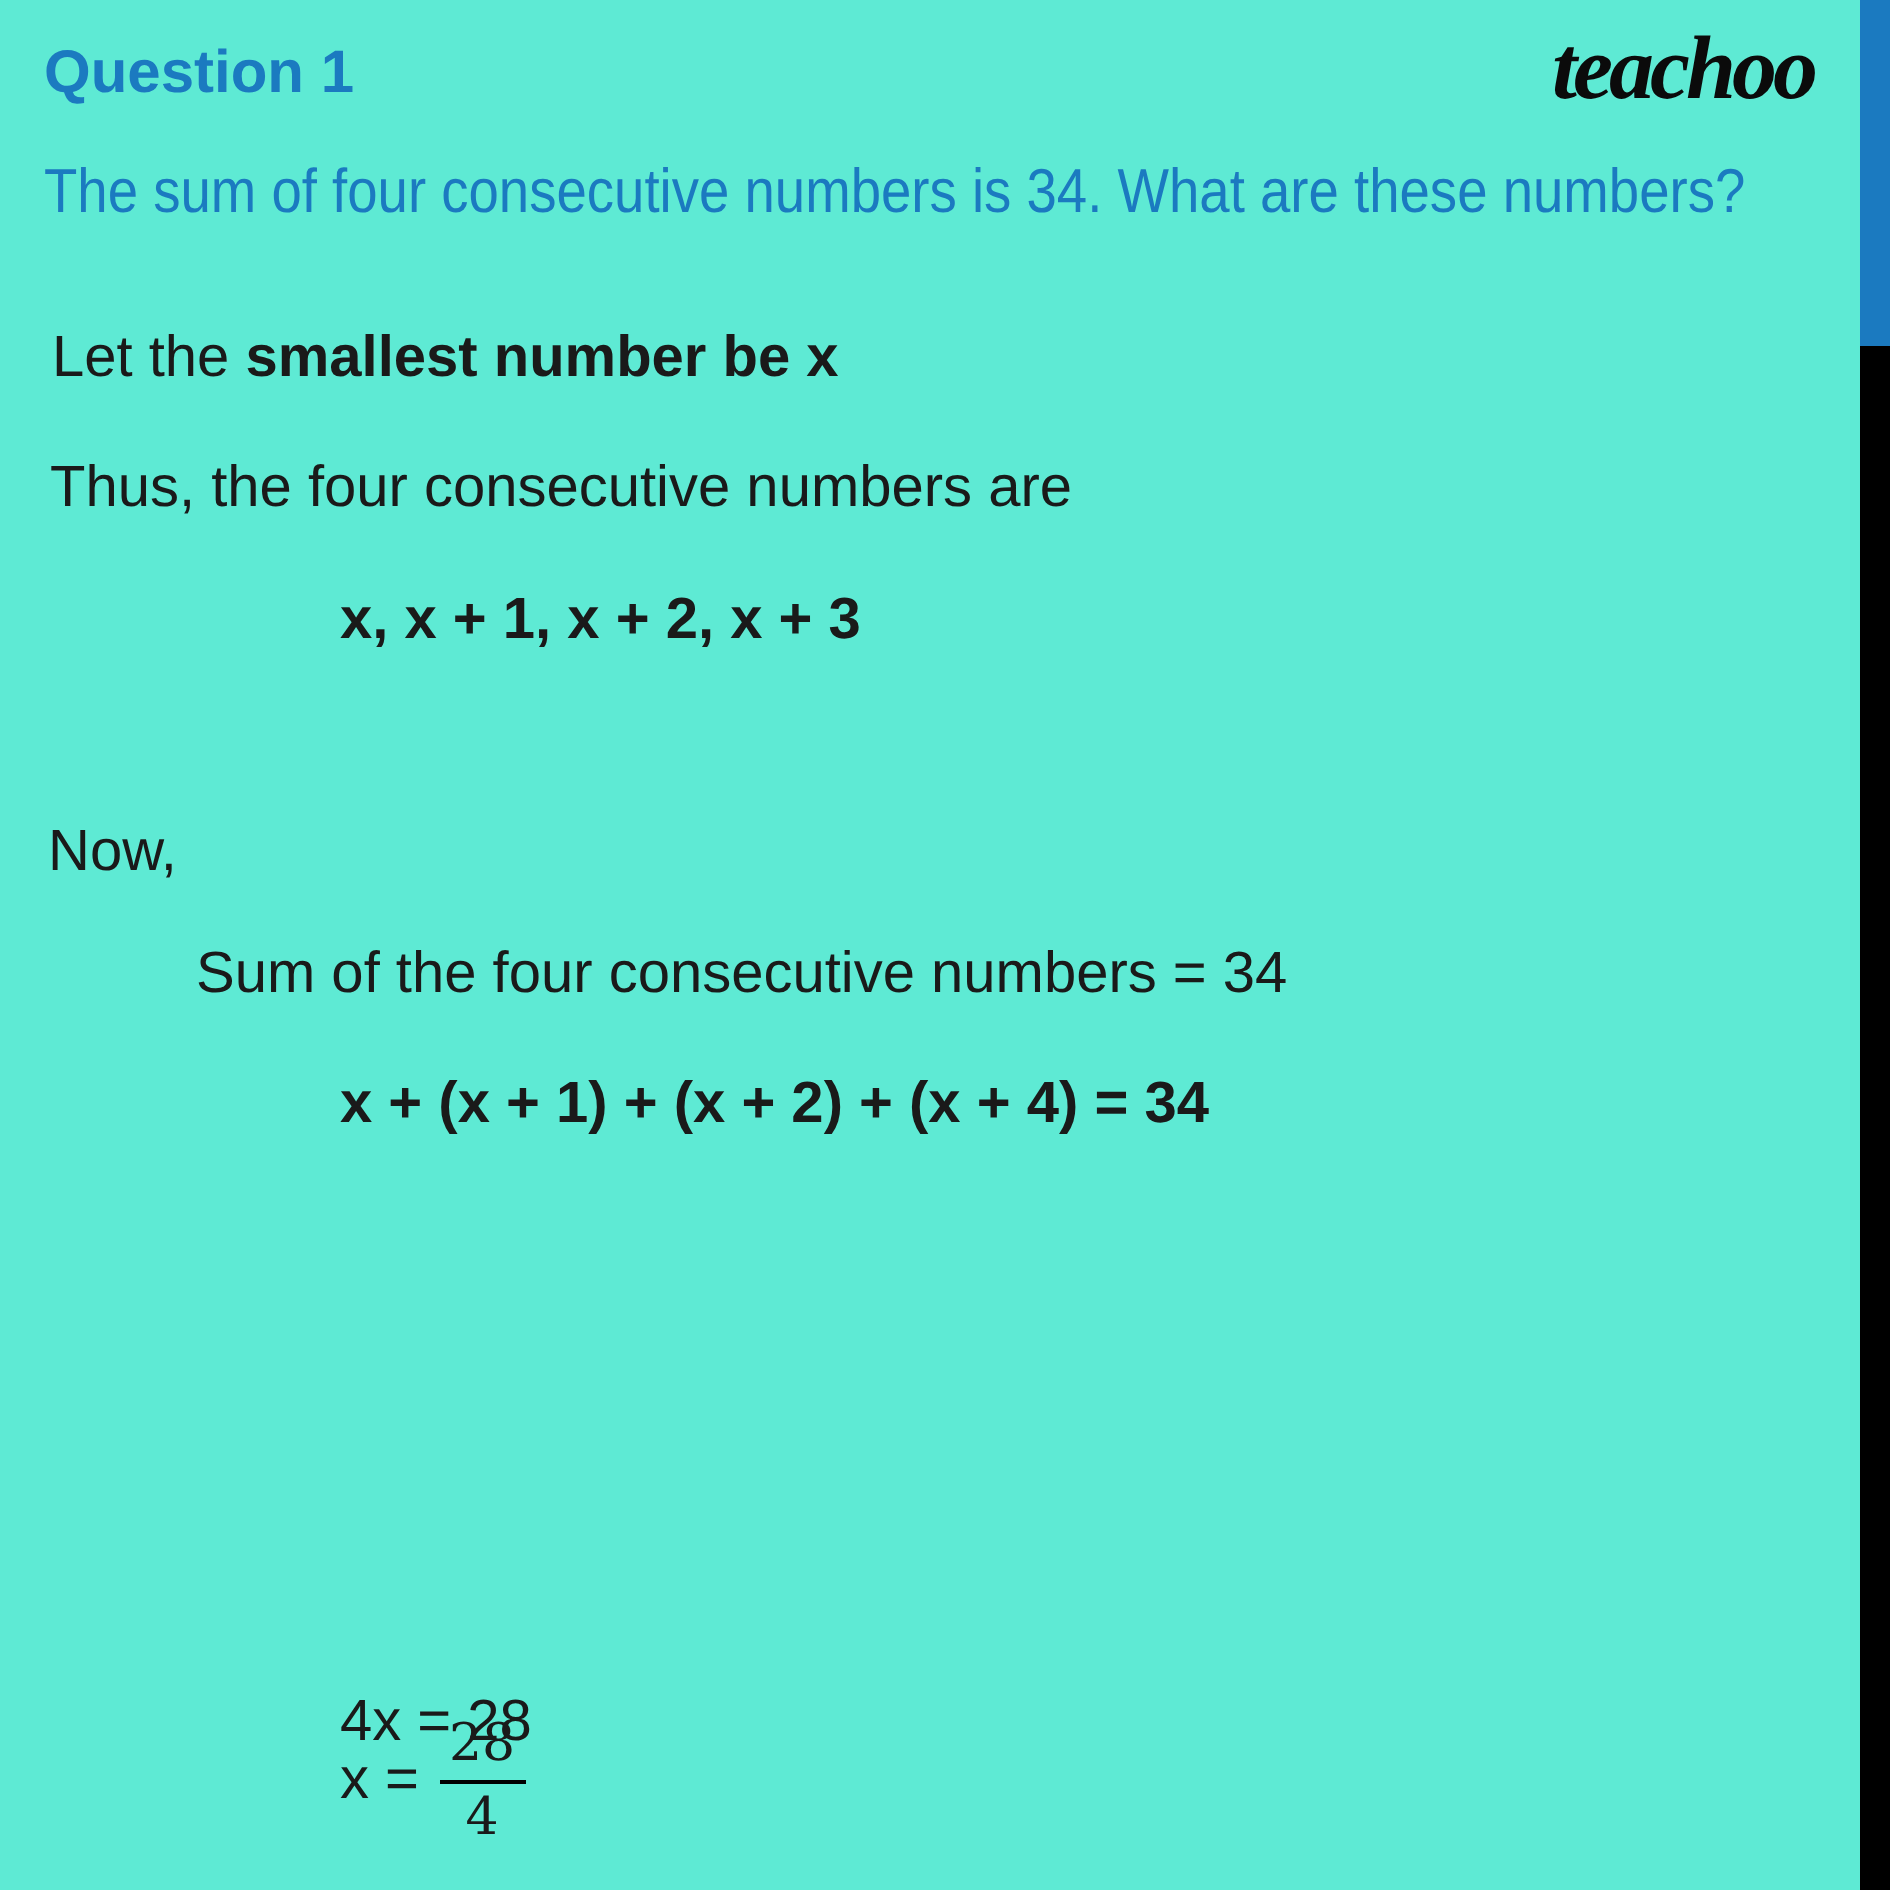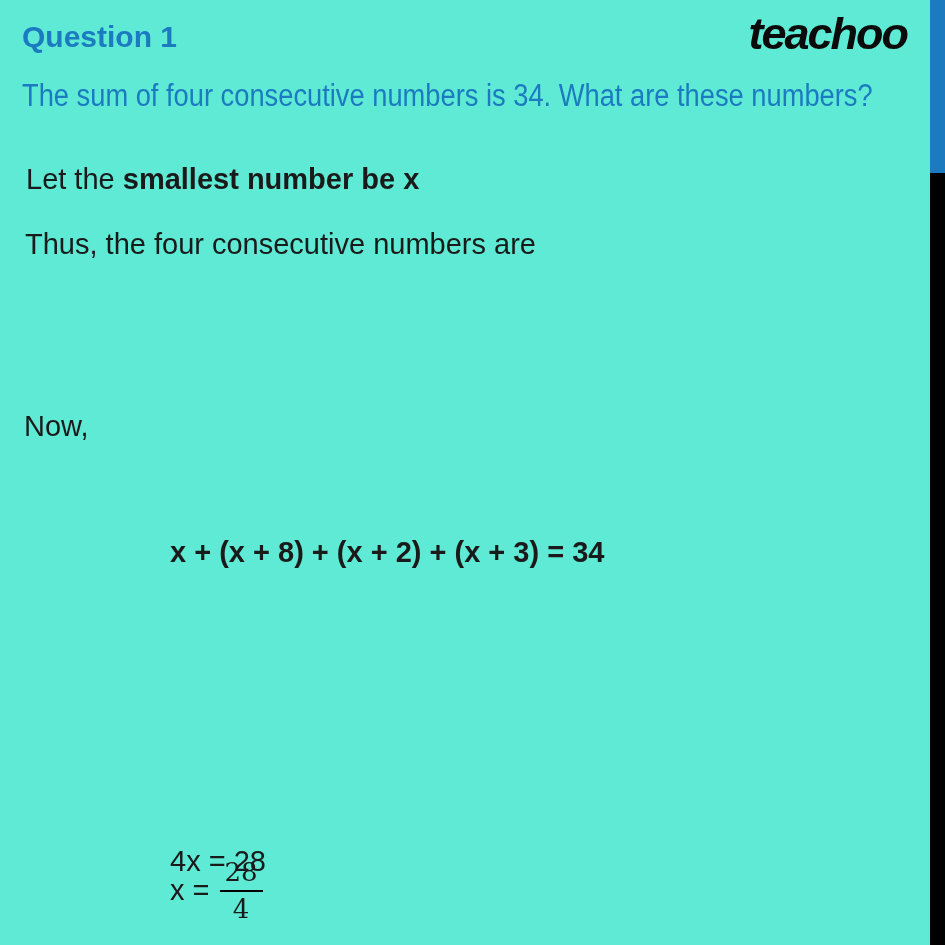--- a/index.html
+++ b/index.html
@@ -36,21 +36,21 @@
     position: absolute;
     left: 22px; top: 20px;
     font-size: 30px;
     font-weight: bold;
     color: var(--accent-blue);
     white-space: nowrap;
   }
   .brand-logo {
     position: absolute;
     top: 8px; right: 38px;
-    font-family: Liberation Sans, sans-serif;
+    font-family: Liberation Serif, serif;
     font-style: italic;
     font-weight: bold;
     font-size: 45px;
     letter-spacing: -2px;
     color: #0b0b0b;
     white-space: nowrap;
   }
   .question-line {
     position: absolute;
     left: 22px; top: 78px;
@@ -113,25 +113,27 @@
 
   <div class="q-title">Question 1</div>
   <div class="brand-logo">teachoo</div>
 
   <div class="question-line">The sum of four consecutive numbers is 34. What are these numbers?</div>
 
   <div class="line l-let"><span>Let the </span><span class="bold">smallest number be x</span></div>
 
   <div class="line l-thus">Thus, the four consecutive numbers are</div>
 
+  <div class="line l-cons">x, x + 1, x + 2, x + 3</div>
 
   <div class="line l-now">Now,</div>
 
+  <div class="line l-sum">Sum of the four consecutive numbers = 34</div>
 
-  <div class="line l-eq0">x + (x + 8) + (x + 2) + (x + 3) = 34</div>
+  <div class="line l-eq0">x + (x + 1) + (x + 2) + (x + 4) = 34</div>
   <div class="line l-eq4">4x = 28</div>
 
   <div class="l-frac">
     <span>x =</span>
     <span class="frac">
       <span class="num">28</span>
       <span class="den">4</span>
     </span>
   </div>
 

